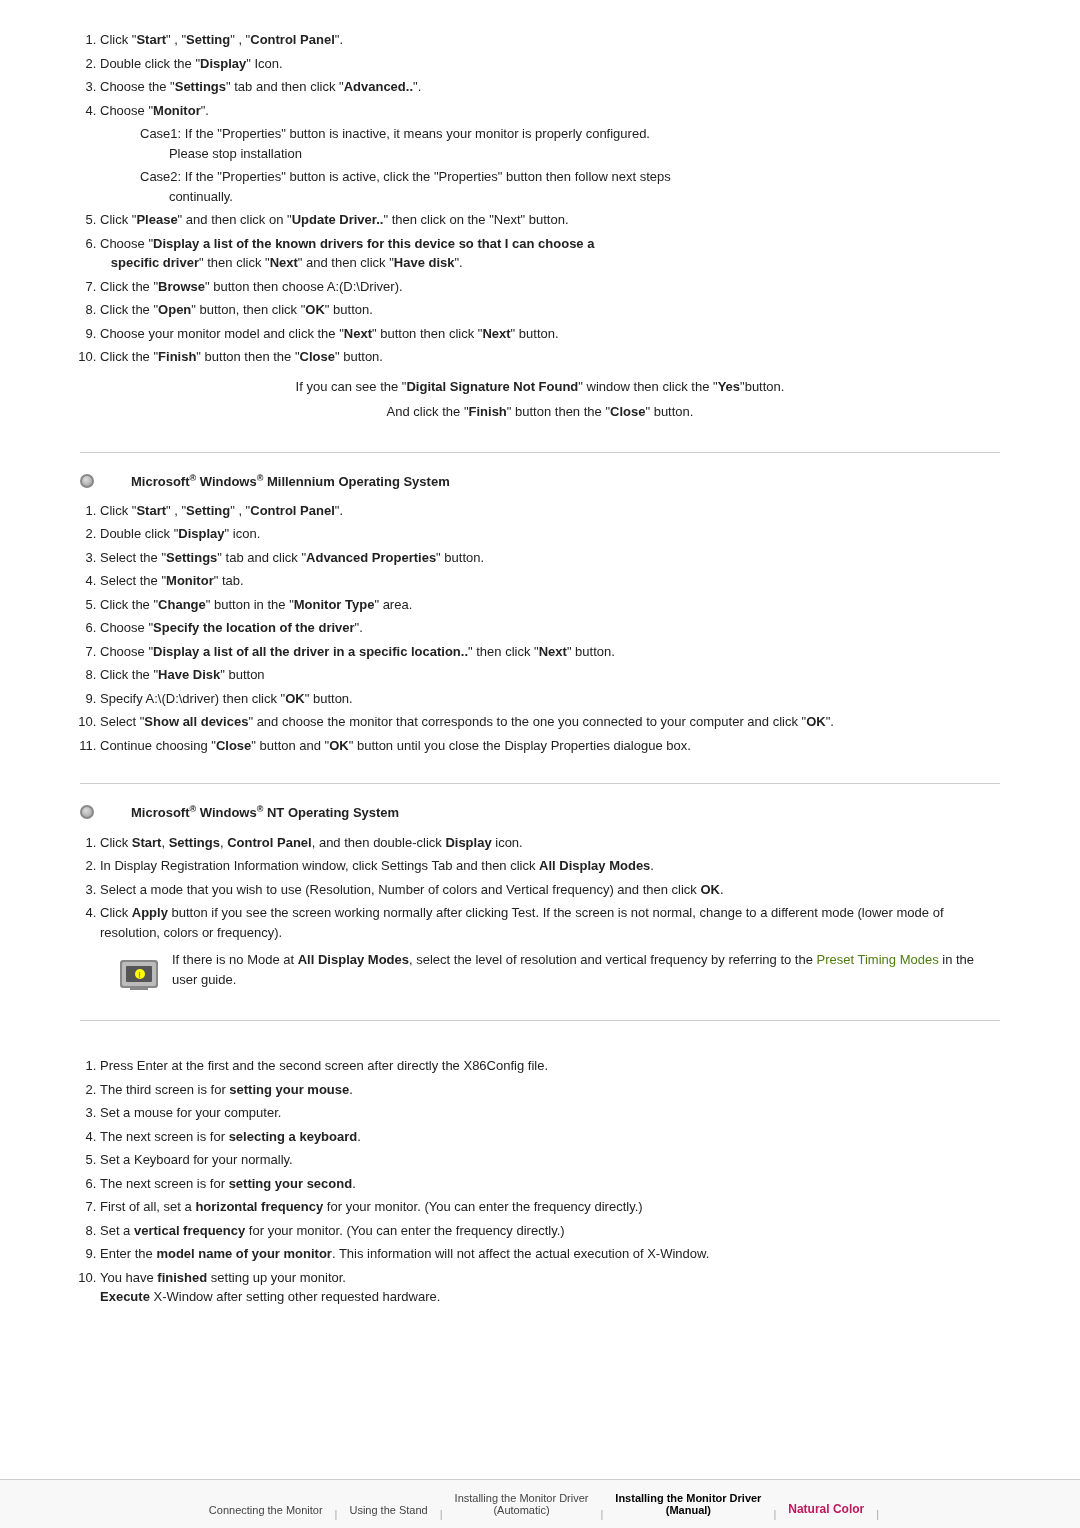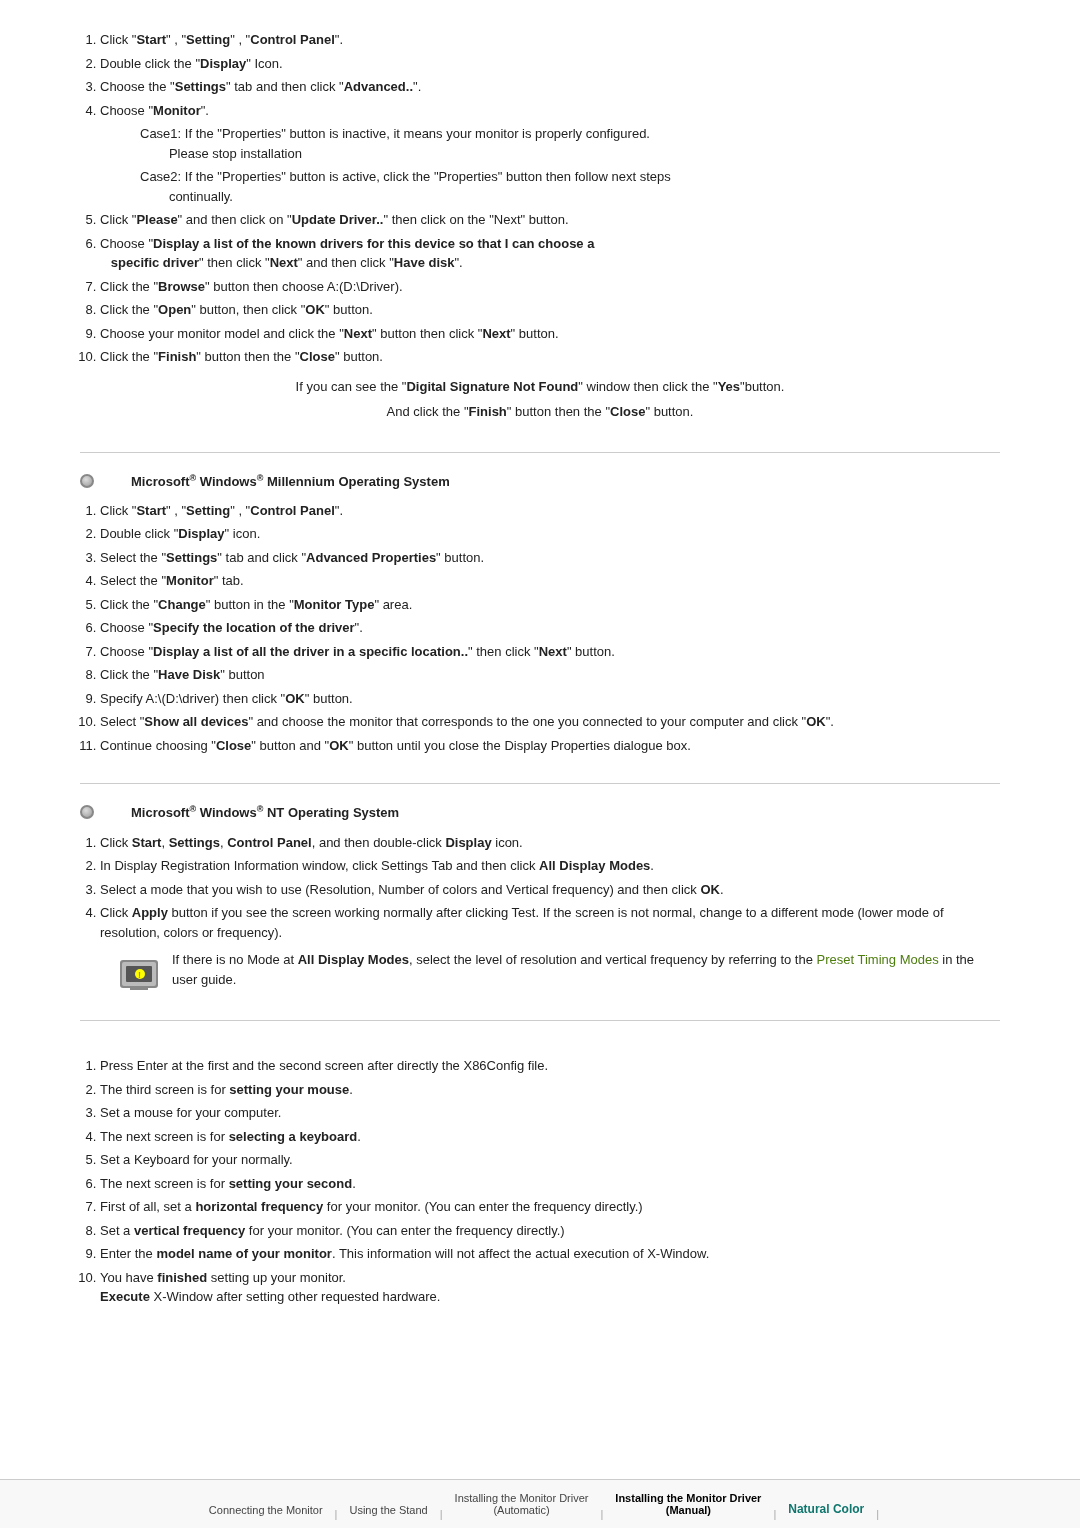--- a/index.html
+++ b/index.html
@@ -105,21 +105,21 @@
     .footer-item.active {
       font-weight: bold;
       color: #000;
     }
     .footer-sep {
       color: #aaa;
       padding: 0 2px;
     }
     .footer-brand {
       font-weight: bold;
-      color: #0f766e;
+      color: #be185d;
       font-size: 12px;
     }
     sup {
       font-size: 9px;
     }
   </style>
 </head>
 <body>
 
 <div class="main-content">

